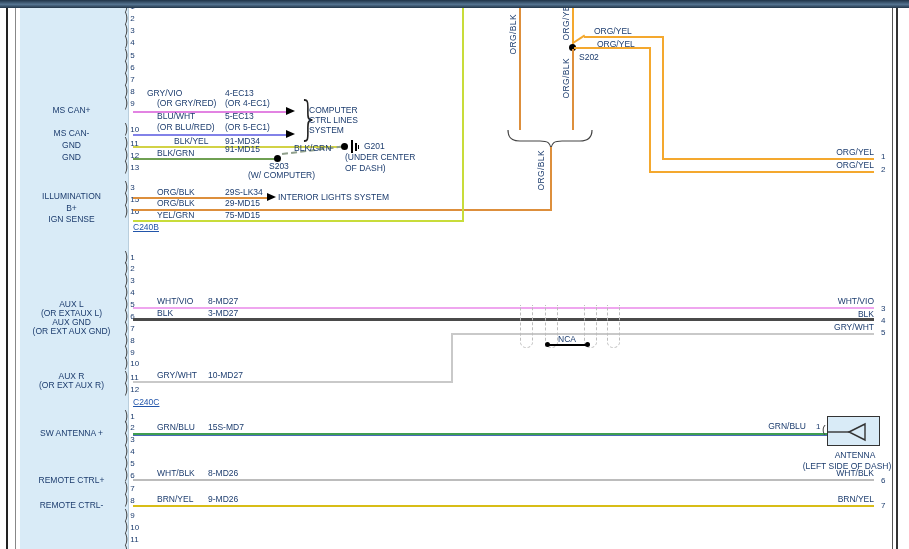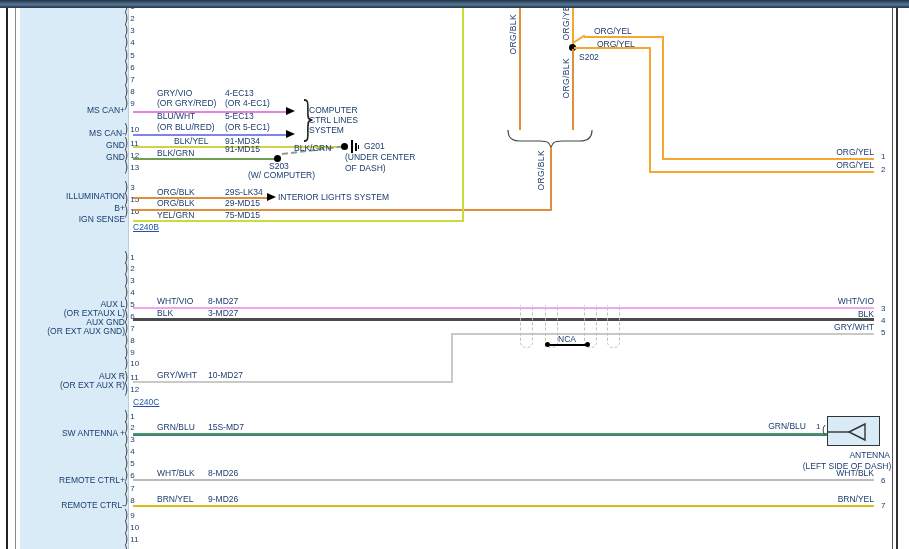--- a/index.html
+++ b/index.html
@@ -4,21 +4,21 @@
 <style>
   html,body{margin:0;padding:0;background:#fff}
   #stage{position:relative;width:909px;height:549px;background:#fff;overflow:hidden;
          font-family:"Liberation Sans",sans-serif}
   .topbar{position:absolute;left:0;top:0;width:909px;height:8px;z-index:6;
           background:linear-gradient(#1f3347,#557491 55%,#223649)}
   .panel{position:absolute;left:20px;top:8px;width:108px;height:541px;
          background:#d9ebf7;border-right:1px solid #b9cedd}
   .edge{position:absolute;top:8px;height:541px;background:#222}
   .t{position:absolute;font-size:8.5px;line-height:10px;color:#1c3c6e;white-space:nowrap}
-  .pl{left:18px;width:107px;text-align:right}
+  .pl{left:18px;width:107px;text-align:center}
   .ral{text-align:right;width:62px}
   .pin{position:absolute;font-size:8px;line-height:10px;color:#1c3c6e;white-space:nowrap}
   .pin::before{content:")";font-size:11px;color:#444;margin-right:2px;display:inline-block;
                transform:scaleY(1.25);vertical-align:-1px;font-family:"DejaVu Sans",sans-serif}
   .rpin{position:absolute;font-size:8px;color:#1c3c6e}
   .cn{position:absolute;font-size:8.5px;color:#2255aa;text-decoration:underline}
   .w{position:absolute;height:2px}
   .v{position:absolute;width:2px}
   .dot{position:absolute;width:7px;height:7px;border-radius:4px;background:#000}
   .sdot{position:absolute;width:5px;height:5px;border-radius:3px;background:#000}
@@ -117,21 +117,21 @@
   <span class="pin" style="left:124px;top:547px">12</span>
 
   <div class="w gryvio" style="left:133px;top:111px;width:153px"></div>
   <div class="arr" style="left:286px;top:107px"></div>
   <div class="w bluwht" style="left:133px;top:134px;width:153px"></div>
   <div class="arr" style="left:286px;top:130px"></div>
   <div class="brace" style="left:294px;top:99px">}</div>
   <div class="t" style="left:309px;top:105px">COMPUTER</div>
   <div class="t" style="left:309px;top:115px">CTRL LINES</div>
   <div class="t" style="left:309px;top:125px">SYSTEM</div>
-  <div class="t" style="left:157px;top:88px">GRY/VIO</div>
+  <div class="t" style="left:147px;top:88px">GRY/VIO</div>
   <div class="t" style="left:157px;top:98px">(OR GRY/RED)</div>
   <div class="t" style="left:225px;top:88px">4-EC13</div>
   <div class="t" style="left:225px;top:98px">(OR 4-EC1)</div>
   <div class="t" style="left:157px;top:111px">BLU/WHT</div>
   <div class="t" style="left:157px;top:122px">(OR BLU/RED)</div>
   <div class="t" style="left:225px;top:111px">5-EC13</div>
   <div class="t" style="left:225px;top:122px">(OR 5-EC1)</div>
 
   <div class="w blkyel" style="left:133px;top:146px;width:211px"></div>
   <div class="t" style="left:174px;top:136px">BLK/YEL</div>
@@ -227,21 +227,21 @@
   <div class="t" style="left:208px;top:422px">15S-MD7</div>
   <div class="t ral" style="left:744px;top:421px">GRN/BLU</div>
   <span class="rpin" style="left:816px;top:422px">1</span>
   <span class="t" style="left:822px;top:424px;font-size:11px;color:#444">(</span>
   <div class="abox">
     <svg width="51" height="28">
       <line x1="0" y1="15" x2="21" y2="15" stroke="#333" stroke-width="1.4"></line>
       <polygon points="21,15 37,7 37,23" stroke="#333" stroke-width="1.4" fill="none"></polygon>
     </svg>
   </div>
-  <div class="t" style="left:820px;top:450px;width:70px;text-align:right">ANTENNA</div>
+  <div class="t" style="left:820px;top:450px;width:70px;text-align:center">ANTENNA</div>
   <div class="t" style="left:787px;top:461px;width:120px;text-align:center">(LEFT SIDE OF DASH)</div>
 
   <div class="w whtblk" style="left:133px;top:479px;width:741px"></div>
   <div class="t" style="left:157px;top:468px">WHT/BLK</div>
   <div class="t" style="left:208px;top:468px">8-MD26</div>
   <div class="t ral" style="left:812px;top:468px">WHT/BLK</div>
   <span class="rpin" style="left:881px;top:476px">6</span>
   <div class="w brnyel" style="left:133px;top:505px;width:741px"></div>
   <div class="t" style="left:157px;top:494px">BRN/YEL</div>
   <div class="t" style="left:208px;top:494px">9-MD26</div>

